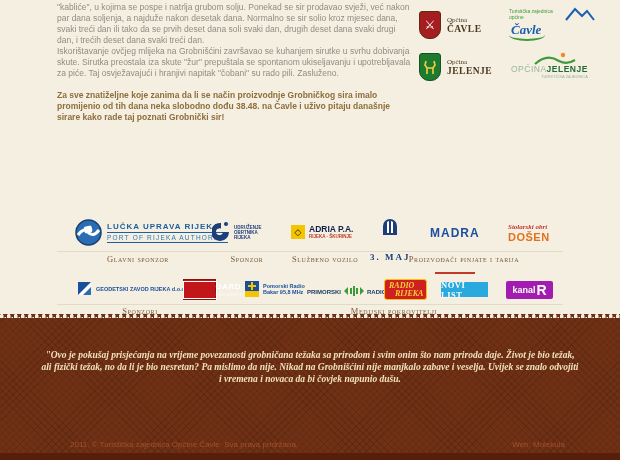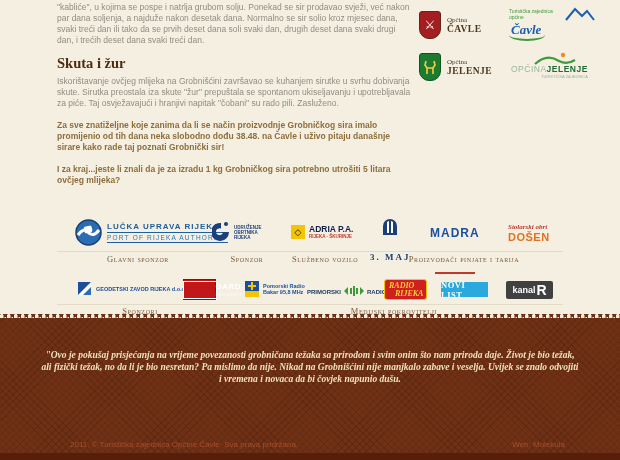--- a/index.html
+++ b/index.html
@@ -62,21 +62,21 @@
   .gard .l1 { font-size:8px; font-weight:900; color:#fff; line-height:9px; letter-spacing:0.5px; }
   .gard .l2 { font-size:3.8px; color:#fff; letter-spacing:1px; border-top:1px solid #fff; line-height:6px; }
   .pomorski-text { margin-left:3px; font-size:5.5px; line-height:6.5px; color:#1b4f9c; font-weight:bold; }
   .primorski { font-size:6px; font-weight:bold; color:#16365c; }
   .primorski .wave { margin:0 2px; display:inline-block; }
   .radiorijeka { width:43px; height:21px; background:#cf1f1f; border-radius:3px; border:1px solid #f4c400; flex-direction:column; align-items:flex-start !important; justify-content:center; padding-left:4px; }
   .radiorijeka .l1, .radiorijeka .l2 { font-family:"Liberation Serif", serif; font-style:italic; font-weight:bold; color:#f7cf3d; font-size:8px; line-height:8px; }
   .radiorijeka .l2 { margin-left:6px; }
   .novilist { width:47px; height:15px; background:#2aa9df; justify-content:center; }
   .novilist span { font-family:"Liberation Serif", serif; font-weight:bold; font-size:8.5px; color:#fff; letter-spacing:0.5px; }
-  .kanalr { width:47px; height:18px; background:#404040; justify-content:center; border-radius:2px; }
+  .kanalr { width:47px; height:18px; background:#a21caf; justify-content:center; border-radius:2px; }
   .kanalr .l1 { font-size:9px; color:#fff; font-weight:bold; }
   .kanalr .l2 { font-size:14px; color:#fff; font-weight:900; margin-left:1px; line-height:14px; }
 
   
   .bottom { position:absolute; left:0; top:318px; width:620px; height:142px;
     background:
       repeating-linear-gradient(45deg, rgba(0,0,0,0.10) 0 1px, transparent 1px 5px),
       repeating-linear-gradient(-45deg, rgba(0,0,0,0.10) 0 1px, transparent 1px 5px),
       #6f3015; }
   .zigzag { position:absolute; left:0; top:-4px; width:620px; height:5px;
@@ -91,24 +91,22 @@
   .foot-row .credit { position:absolute; right:55px; bottom:0;margin-left:48px; }
   .strip { position:absolute; left:0; bottom:0; width:620px; height:7px; background:#571f0a; }
 </style>
 </head>
 <body>
 
 <div class="page">
 
   <div class="text-col">
     <p>"kabliće", u kojima se pospe i natrlja grubom solju. Ponekad se sir prodavao svježi, već nakon par dana soljenja, a najduže nakon desetak dana. Normalno se sir solio kroz mjesec dana, svaki treći dan ili tako da se prvih deset dana soli svaki dan, drugih deset dana svaki drugi dan, i trećih deset dana svaki treći dan.</p>
-    <h2 class="article-heading">Skuta i žur</h2>
     <p>Iskorištavanje ovčjeg mlijeka na Grobnišćini završavao se kuhanjem sirutke u svrhu dobivanja skute. Sirutka preostala iza skute "žur" prepuštala se spontanom ukiseljavanju i upotrebljavala za piće. Taj osvježavajući i hranjivi napitak "čobani" su rado pili. Zasluženo.</p>
     <p class="p-bold">Za sve znatiželjne koje zanima da li se način proizvodnje Grobničkog sira imalo promijenio od tih dana neka slobodno dođu 38.48. na Čavle i uživo pitaju današnje sirare kako rade taj poznati Grobnički sir!</p>
-    <p class="p-bold">I za kraj...jeste li znali da je za izradu 1 kg Grobničkog sira potrebno utrošiti 5 litara ovčjeg mlijeka?</p>
   </div>
 
   <div class="partners">
     <div class="partner-row">
       <div class="partner" style="display:flex;align-items:center;">
         <div class="shield red">⚔</div>
         <div class="muni-name">
           <div class="l1">Općina</div>
           <div class="l2">ČAVLE</div>
         </div>

